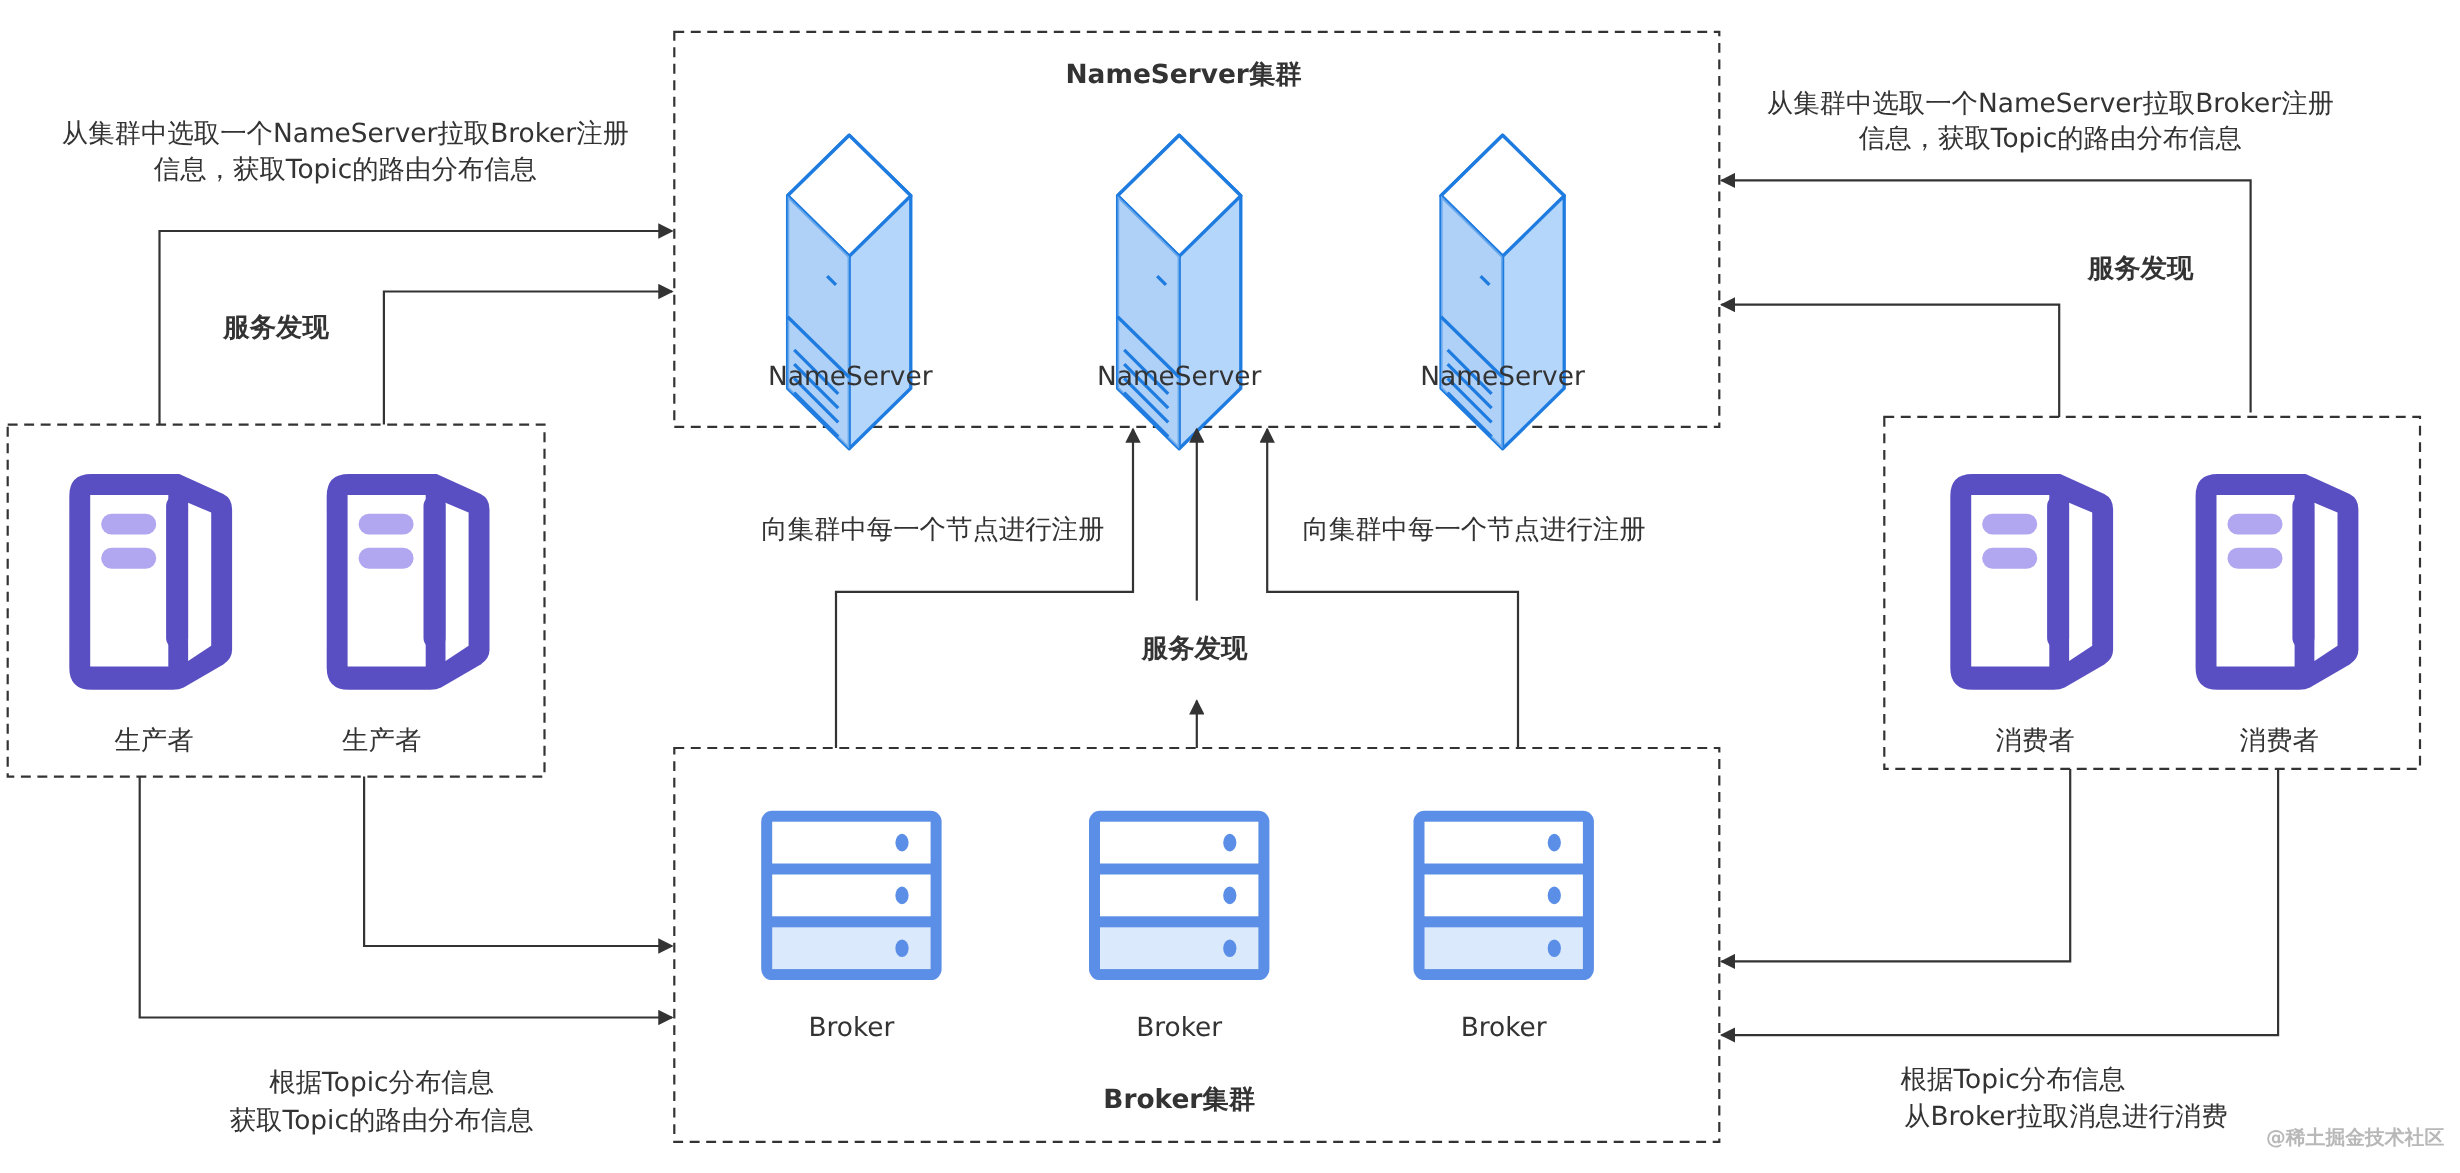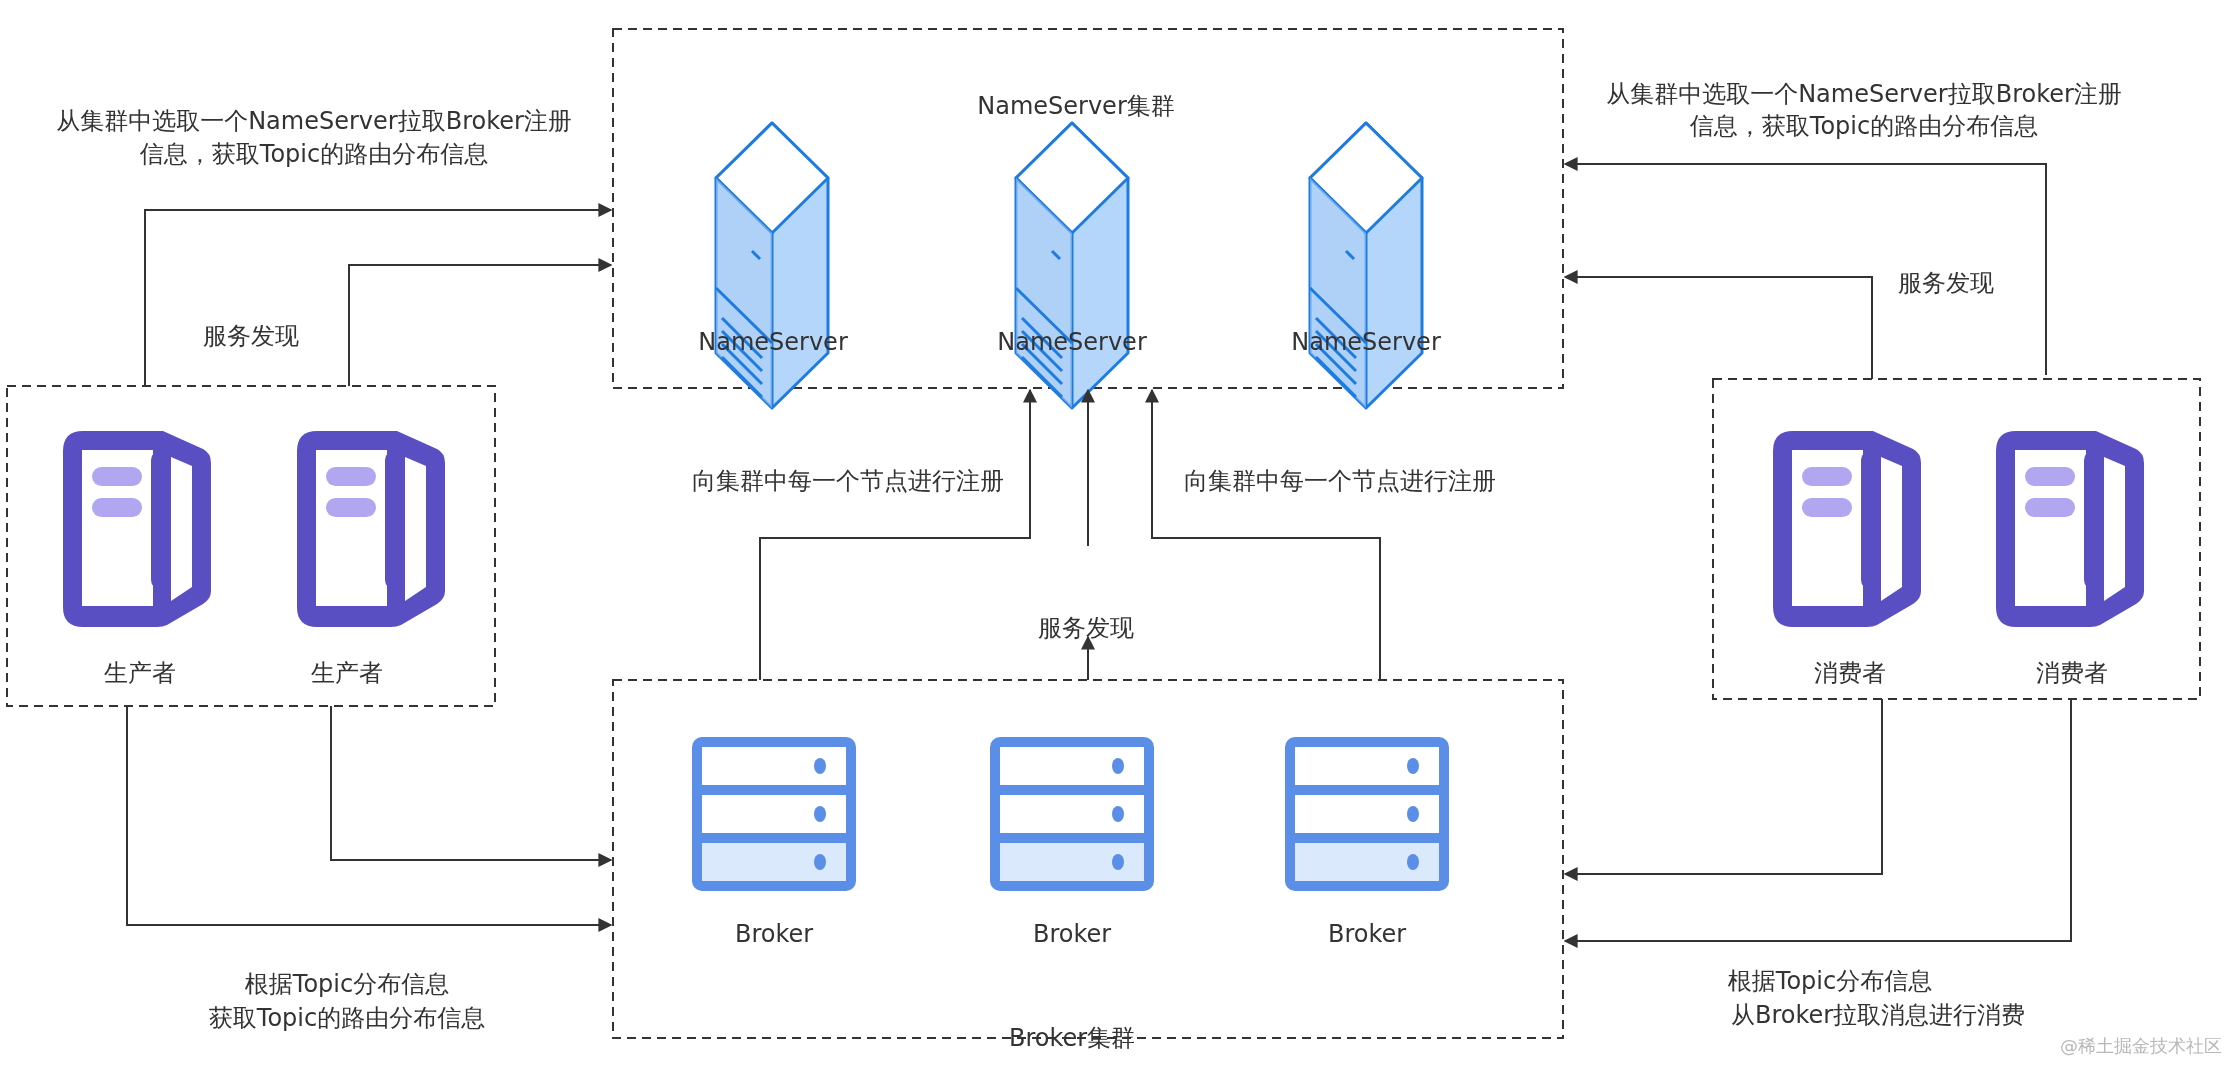--- a/index.html
+++ b/index.html
@@ -1,22 +1,22 @@
 <!DOCTYPE html>
 <html><head>
 <meta charset="utf-8">
 <style>
   html, body { margin: 0; padding: 0; background: #ffffff; }
   body { width: 2236px; height: 1066px; position: relative; overflow: hidden;
          font-family: "DejaVu Sans", "Liberation Sans", sans-serif; color: #333333; }
   #canvas { position: absolute; left: 0; top: 0; }
   .lbl { position: absolute; white-space: nowrap; transform: translate(-50%, -50%);
          font-size: 24px; color: #333333; text-align: center; line-height: 34px; }
-  .bold { font-weight: normal; margin-top: 39px; }
-  .wm { position: absolute; right: 14px; bottom: 8px; font-size: 18px; color: #b8b8b8; }
+  .bold { font-weight: bold; }
+  .wm { position: absolute; right: 14px; bottom: 20px; font-size: 18px; color: #b8b8b8; font-weight: bold; }
 </style>
 </head>
 <body>
 
 <svg id="canvas" width="2236" height="1066" viewBox="0 0 2236 1066">
   <defs>
     <marker id="arrow" viewBox="0 0 10 10" refX="9" refY="5" markerWidth="7" markerHeight="7" orient="auto-start-reverse">
       <path d="M0,0 L10,5 L0,10 z" fill="#333333"></path>
     </marker>
 

